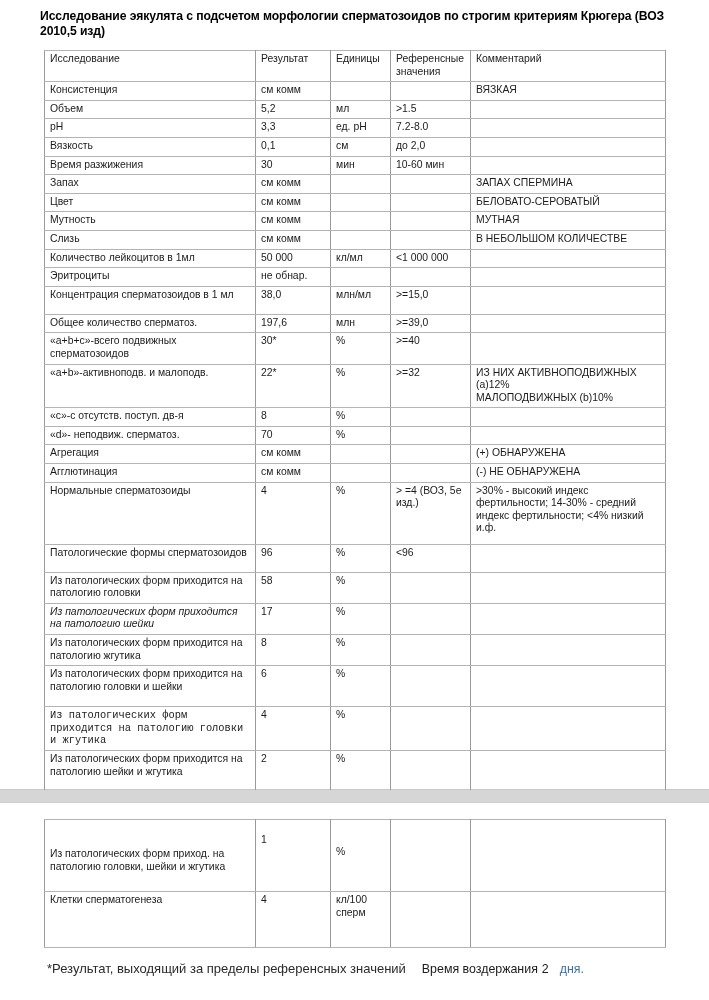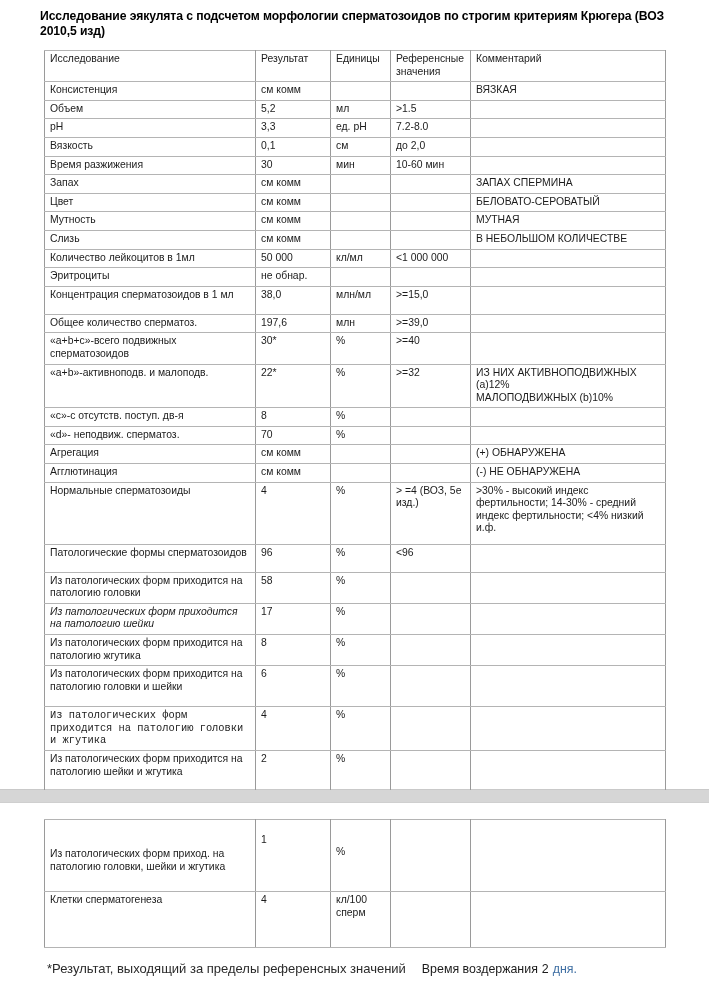--- a/index.html
+++ b/index.html
@@ -117,21 +117,21 @@
   .footnote {
     font-size: 13px;
     color: #2a2a2a;
     line-height: 11px;
   }
   .abst {
     font-size: 12.4px;
     color: #1b1b1b;
   }
   .abst .val { margin-left: 4px; }
-  .abst .unit { color: #3f6fa3; margin-left: 4px; }
+  .abst .unit { color: #3f6fa3; margin-left: 11px; }
 </style>
 </head>
 <body>
 
 <div class="doc">
 
   <div class="page page-1">
 
     <div class="title-wrap">
       <div class="doc-title">Исследование эякулята с подсчетом морфологии сперматозоидов по строгим критериям Крюгера (ВОЗ 2010,5 изд)</div>

